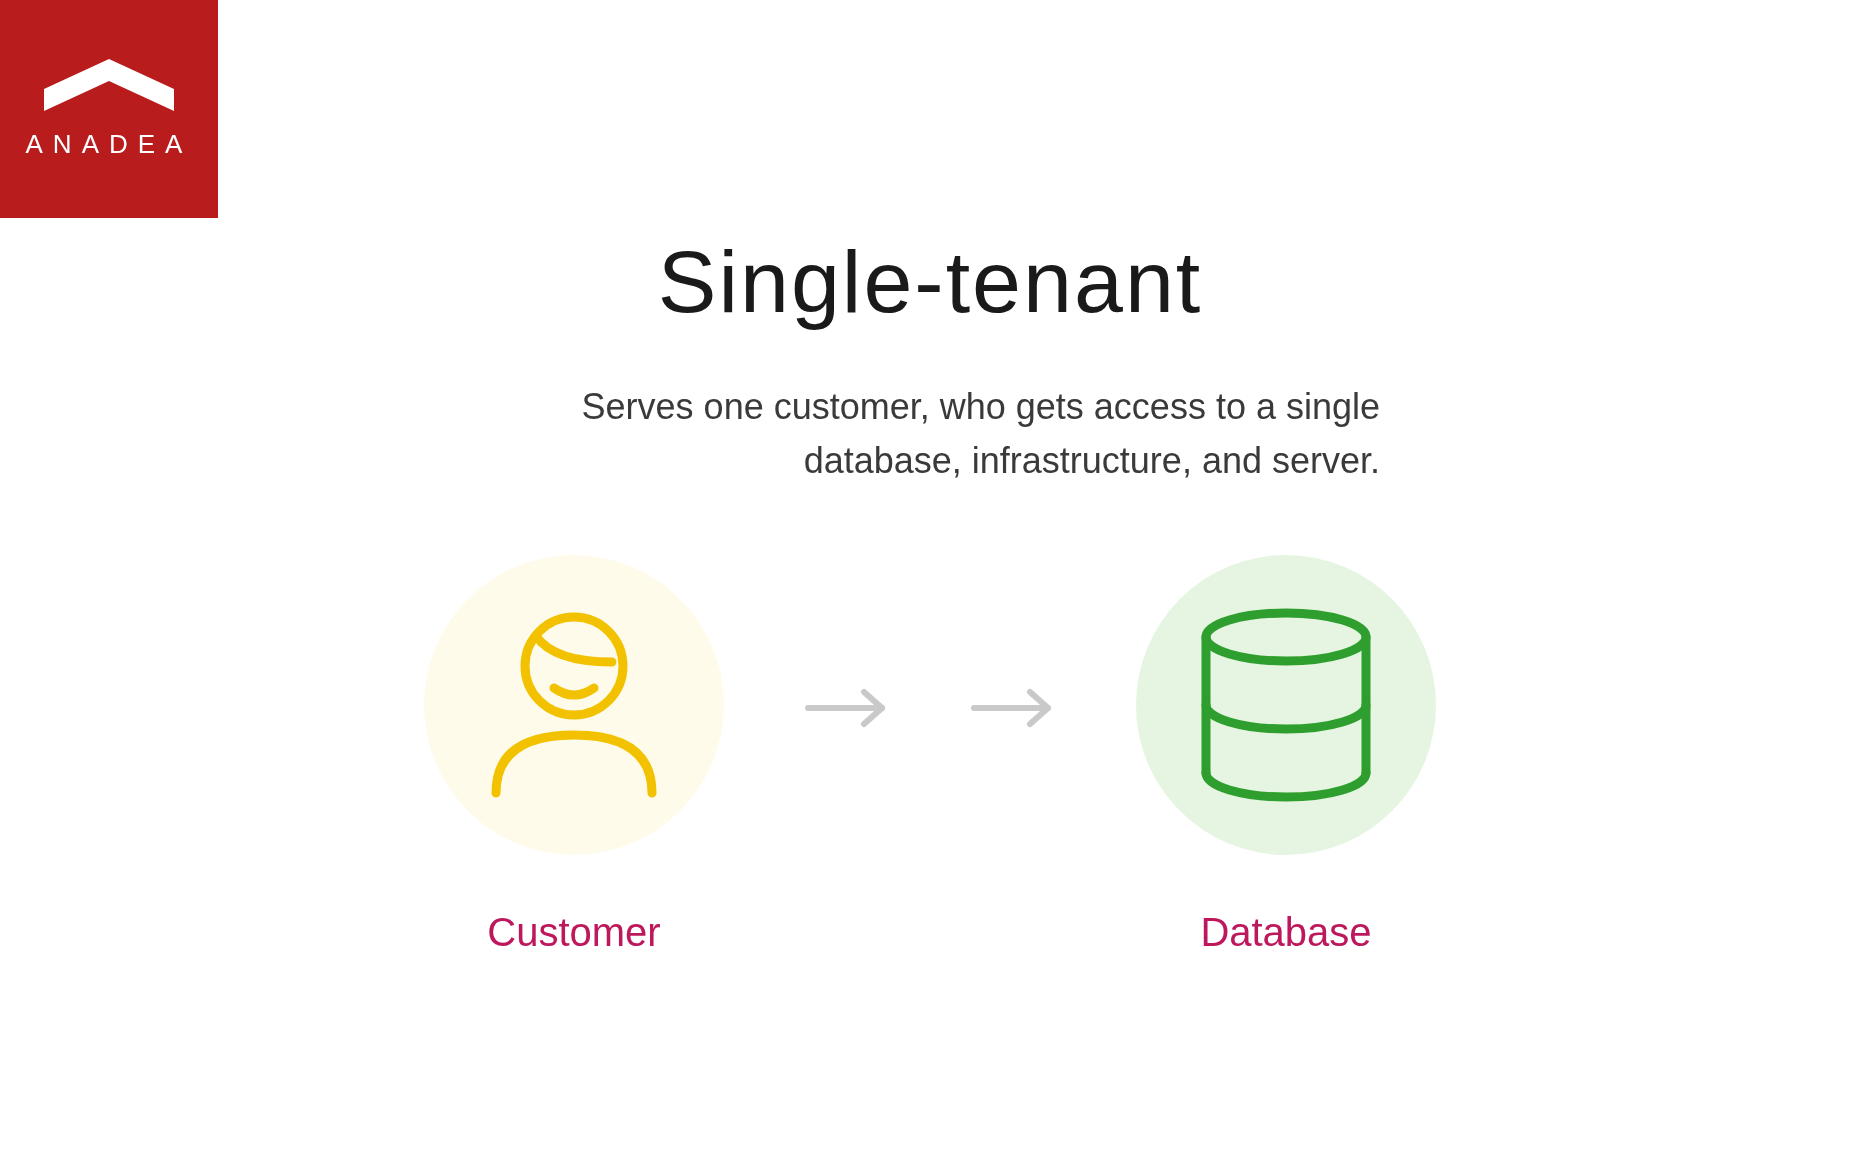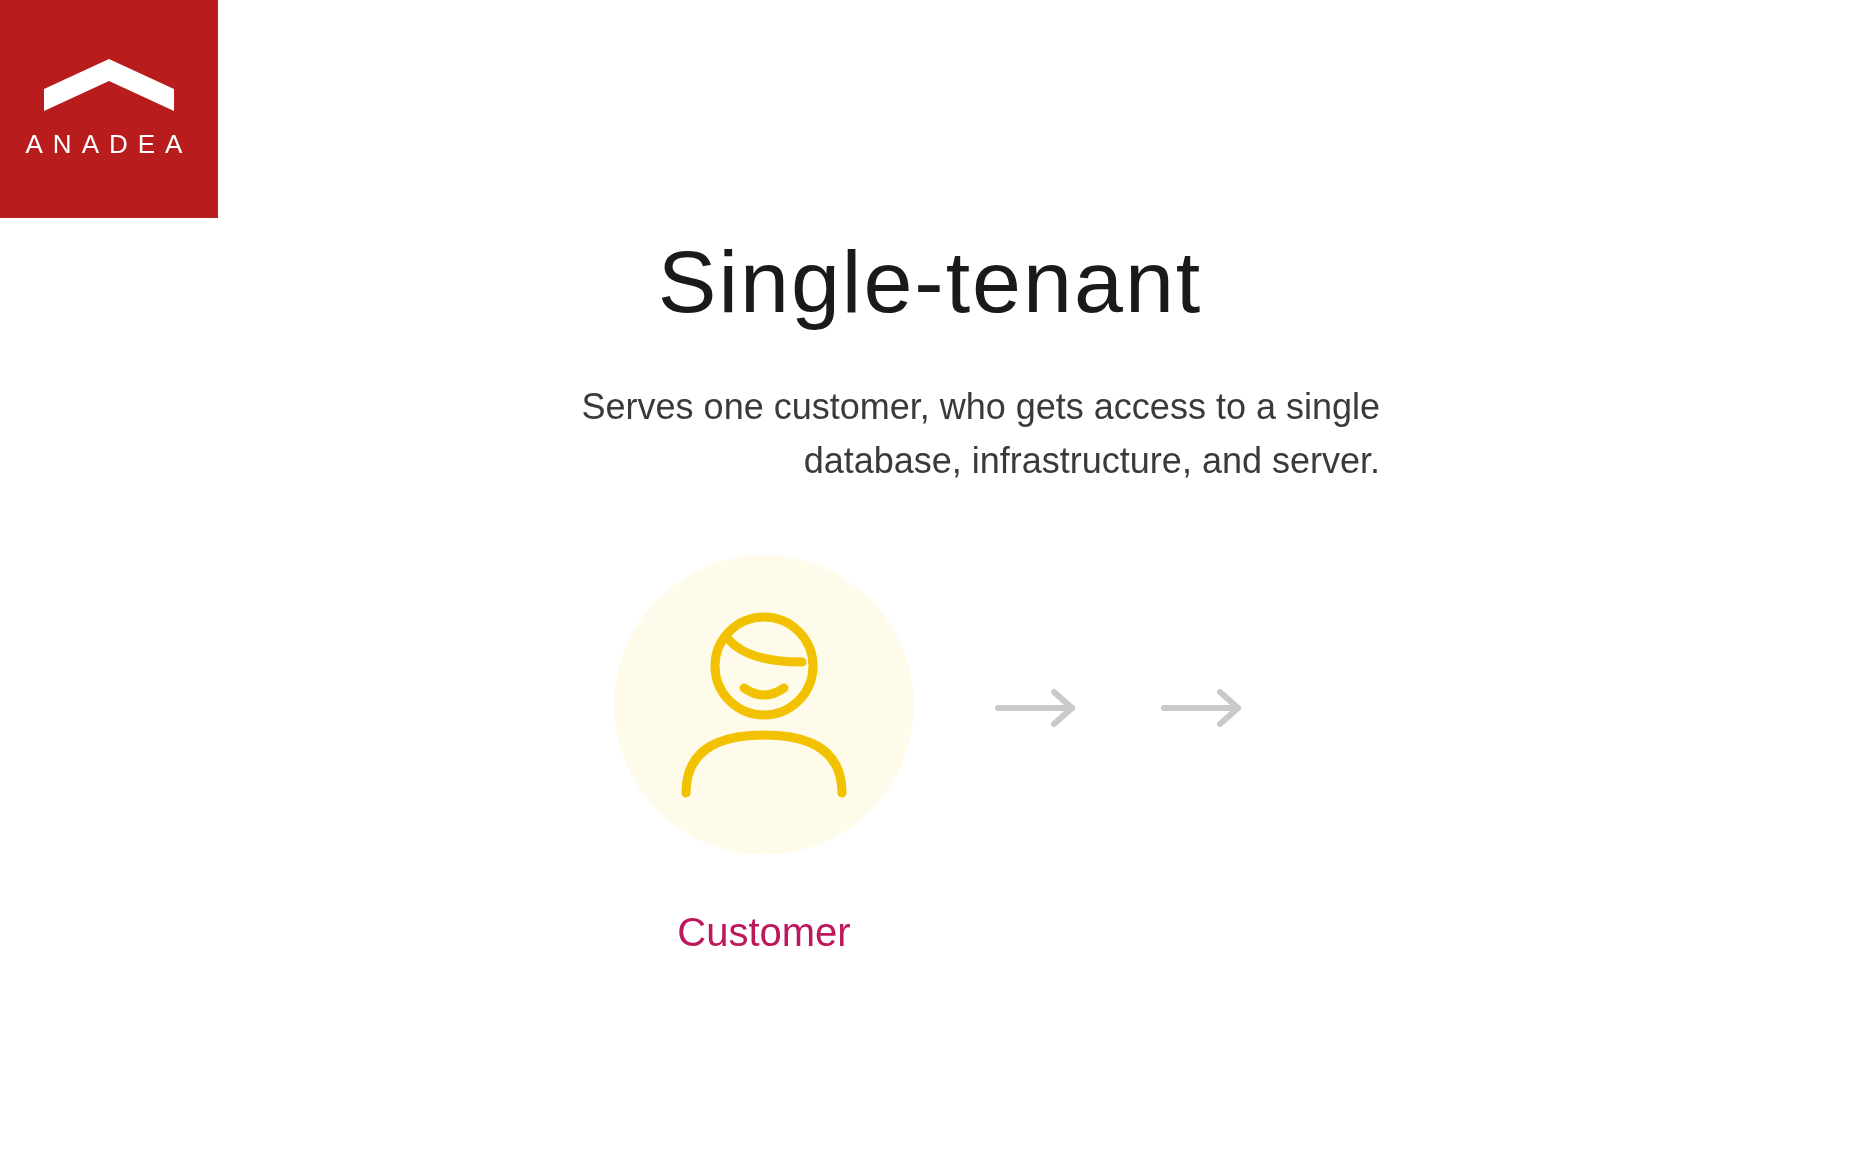--- a/index.html
+++ b/index.html
@@ -135,14 +135,28 @@
 
   <div class="arrow">
     <svg width="86" height="40" viewBox="0 0 86 40">
       <g fill="none" stroke="#c9c9c9" stroke-width="6" stroke-linecap="round" stroke-linejoin="round">
         <line x1="4" y1="20" x2="78" y2="20"></line>
         <polyline points="60,4 78,20 60,36"></polyline>
       </g>
     </svg>
   </div>
 
+  <div class="node">
+    <div class="circle circle-database">
+      <svg width="180" height="200" viewBox="0 0 180 200">
+        <g fill="none" stroke="#2e9e2e" stroke-width="9" stroke-linecap="round" stroke-linejoin="round">
+          <ellipse cx="90" cy="32" rx="80" ry="24"></ellipse>
+          <line x1="10" y1="32" x2="10" y2="168"></line>
+          <line x1="170" y1="32" x2="170" y2="168"></line>
+          <path d="M 10 100 A 80 24 0 0 0 170 100"></path>
+          <path d="M 10 168 A 80 24 0 0 0 170 168"></path>
+        </g>
+      </svg>
+    </div>
+    <div class="node-label">Database</div>
+  </div>
 
 </div>
 
 </body></html>

